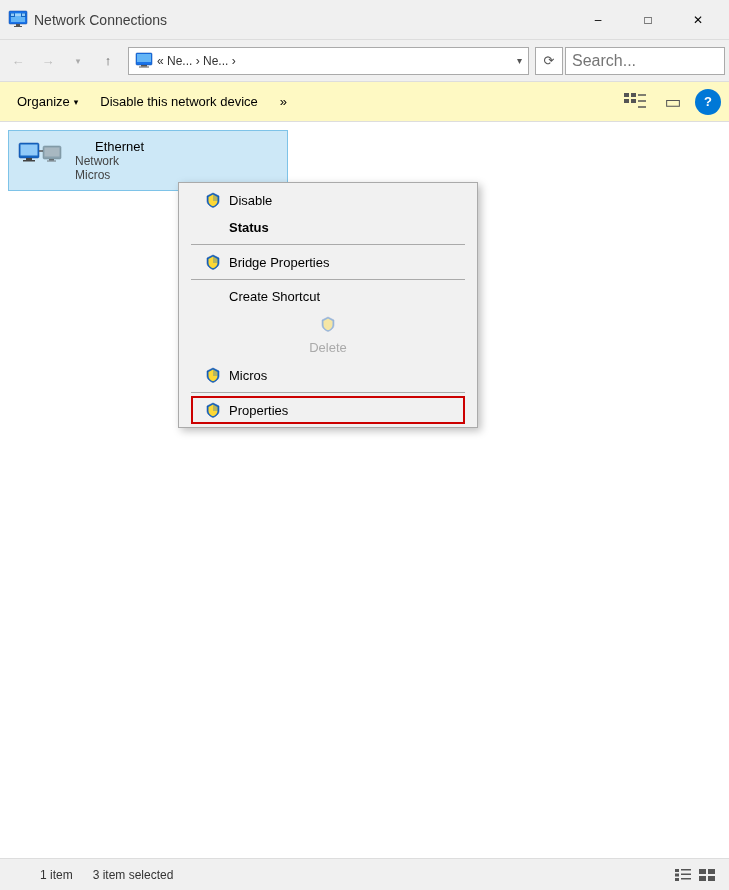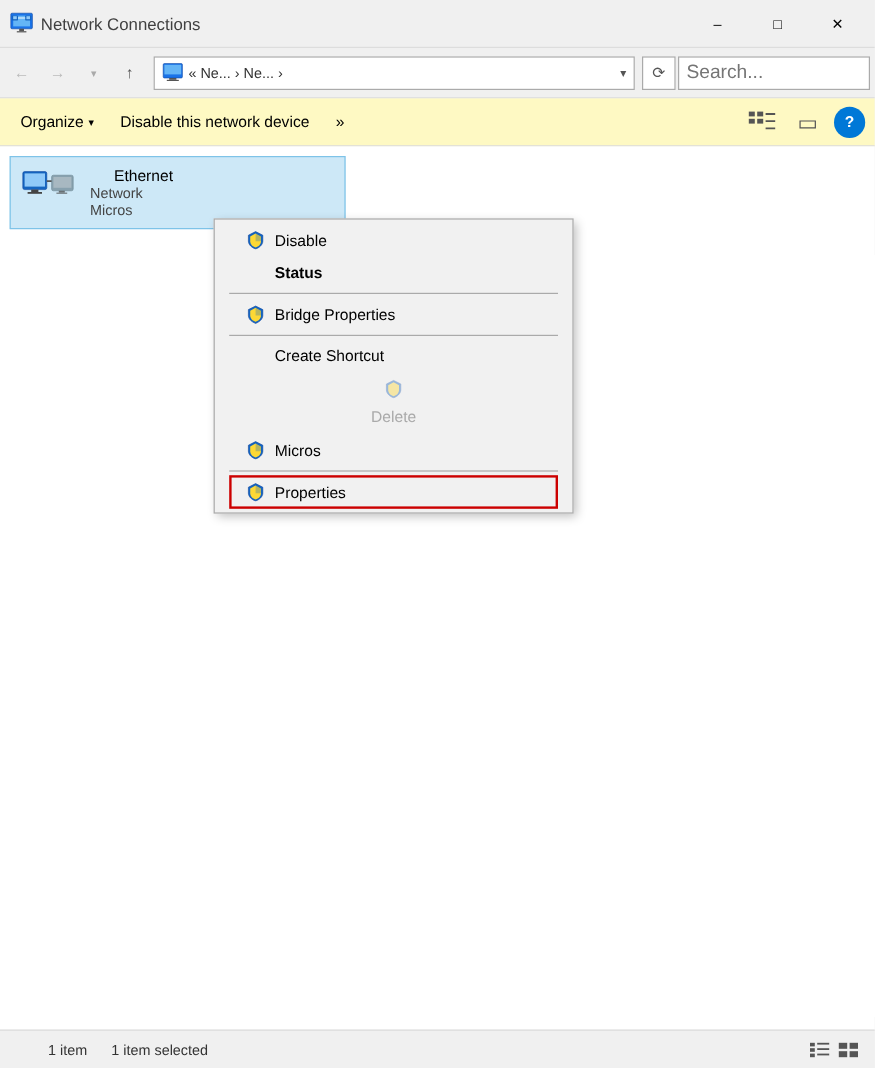--- a/index.html
+++ b/index.html
@@ -464,21 +464,21 @@
       </div>
       <span>Properties</span>
     </div>
 
   </div>
 </div>
 
 <div class="status-bar">
   <div class="status-left">
     <span class="status-text">1 item</span>
-    <span class="status-text">1 item selected</span>
+    <span class="status-text">3 item selected</span>
   </div>
   <div class="status-right">
     <div class="status-view-icon">
       <svg width="18" height="14" viewBox="0 0 18 14">
         <rect x="1" y="1" width="4" height="3" fill="#555"></rect>
         <rect x="7" y="1" width="10" height="1.5" fill="#555"></rect>
         <rect x="1" y="5.5" width="4" height="3" fill="#555"></rect>
         <rect x="7" y="5.5" width="10" height="1.5" fill="#555"></rect>
         <rect x="1" y="10" width="4" height="3" fill="#555"></rect>
         <rect x="7" y="10" width="10" height="1.5" fill="#555"></rect>

